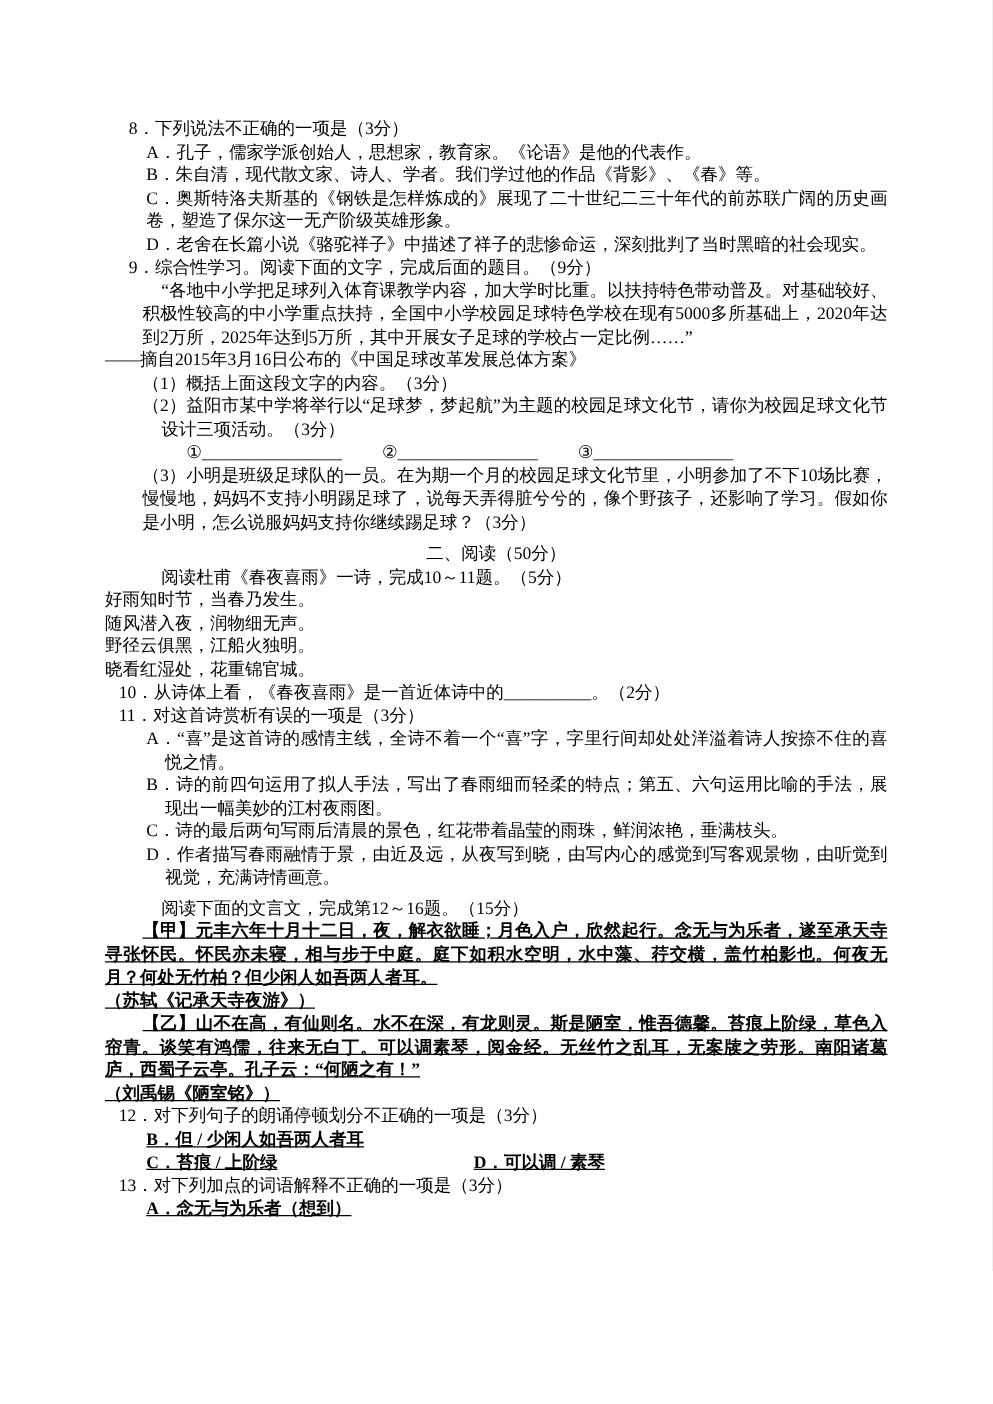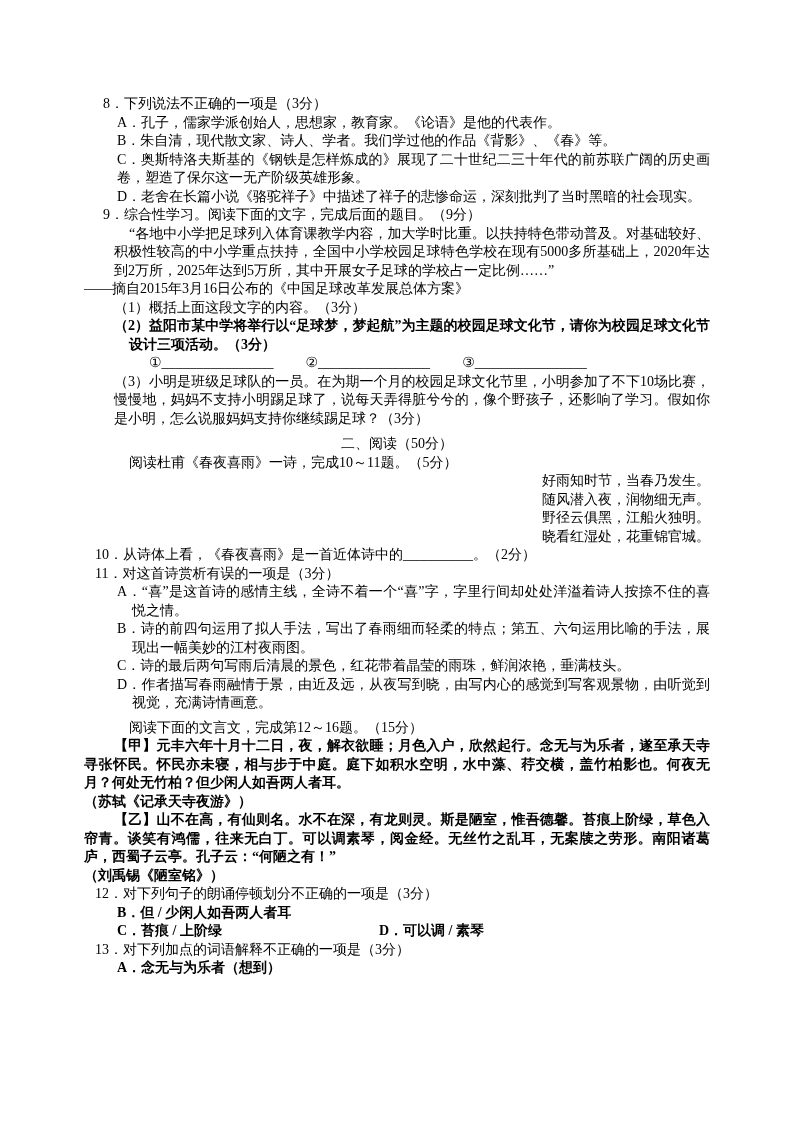--- a/index.html
+++ b/index.html
@@ -17,29 +17,29 @@
     overflow:hidden;
   }
   p { margin:0; }
   .stem.s1 { margin-left:19px; text-align:justify; }
   .stem.s2 { margin-left:11px; text-align:justify; }
   .opt { margin-left:33px; text-align:justify; }
   .opt.hang { padding-left:15px; text-indent:-15px; }
   .quote { margin-left:30px; text-indent:15px; text-align:justify; }
   .quote-source { text-align:left; padding-right:58px; }
   .sub { margin-left:30px; text-align:justify; }
-  .sub.hang { padding-left:15px; text-indent:-15px;font-weight:bold; }
+  .sub.hang { padding-left:15px; text-indent:-15px; }
   .blanks { margin-left:65px; }
   .blank { display:inline-block; margin-right:32px; white-space:pre; }
   .section-title { margin-top:7px;text-align:center; }
   .intro { margin-left:45px; }
   .intro.gap { margin-top:6px; }
-  .poem-line { text-align:right; }
+  .poem-line { text-align:left; }
   .passage { text-indent:30px; text-align:justify; }
-  .bold { font-weight:bold; }
+  .bold { font-weight:bold;text-decoration:underline; }
   .src-right { padding-right:12px; }
   .src-right2 { text-align:left; padding-right:55px; }
   .optrow { display:flex; margin-left:33px; }
   .optrow .col1 { display:inline-block; width:262px; }
 </style>
 </head>
 <body>
 
 <div class="page">
 

